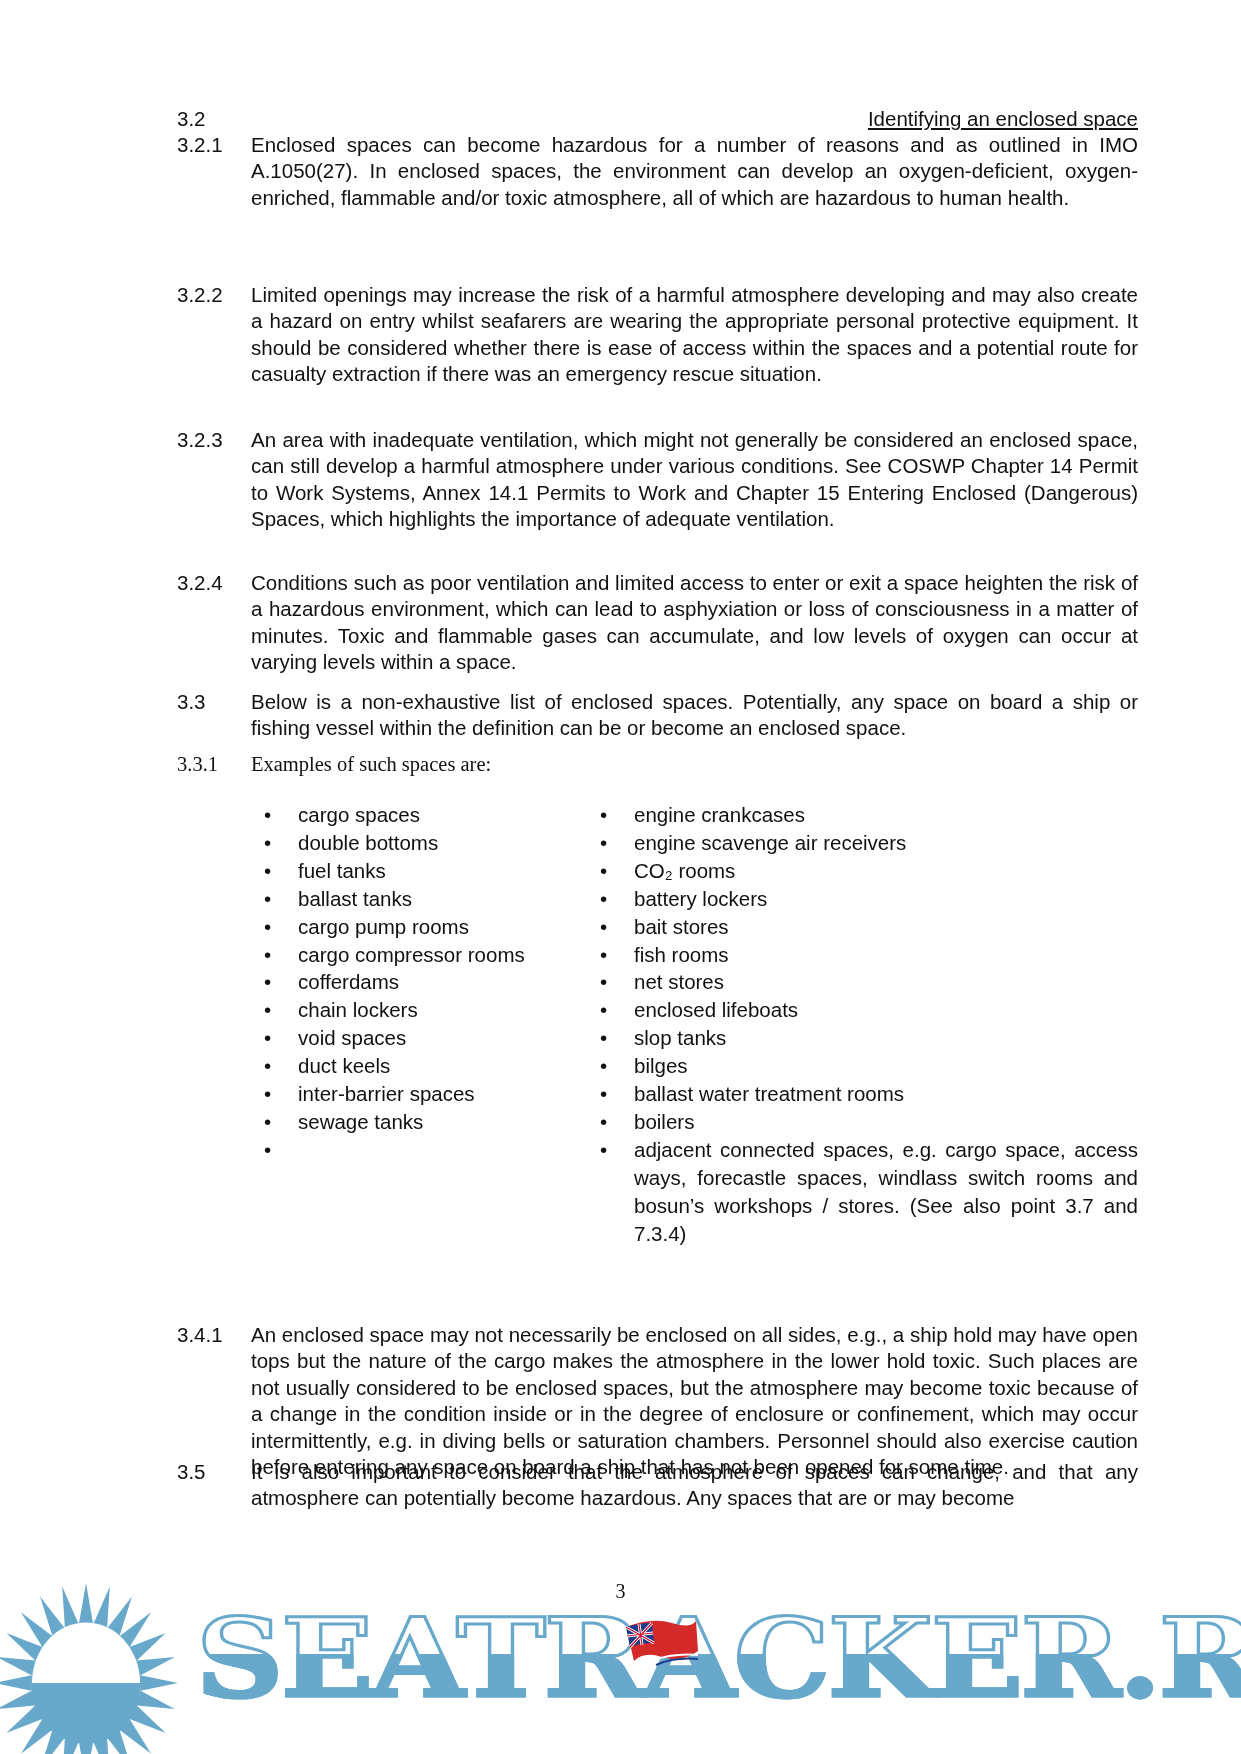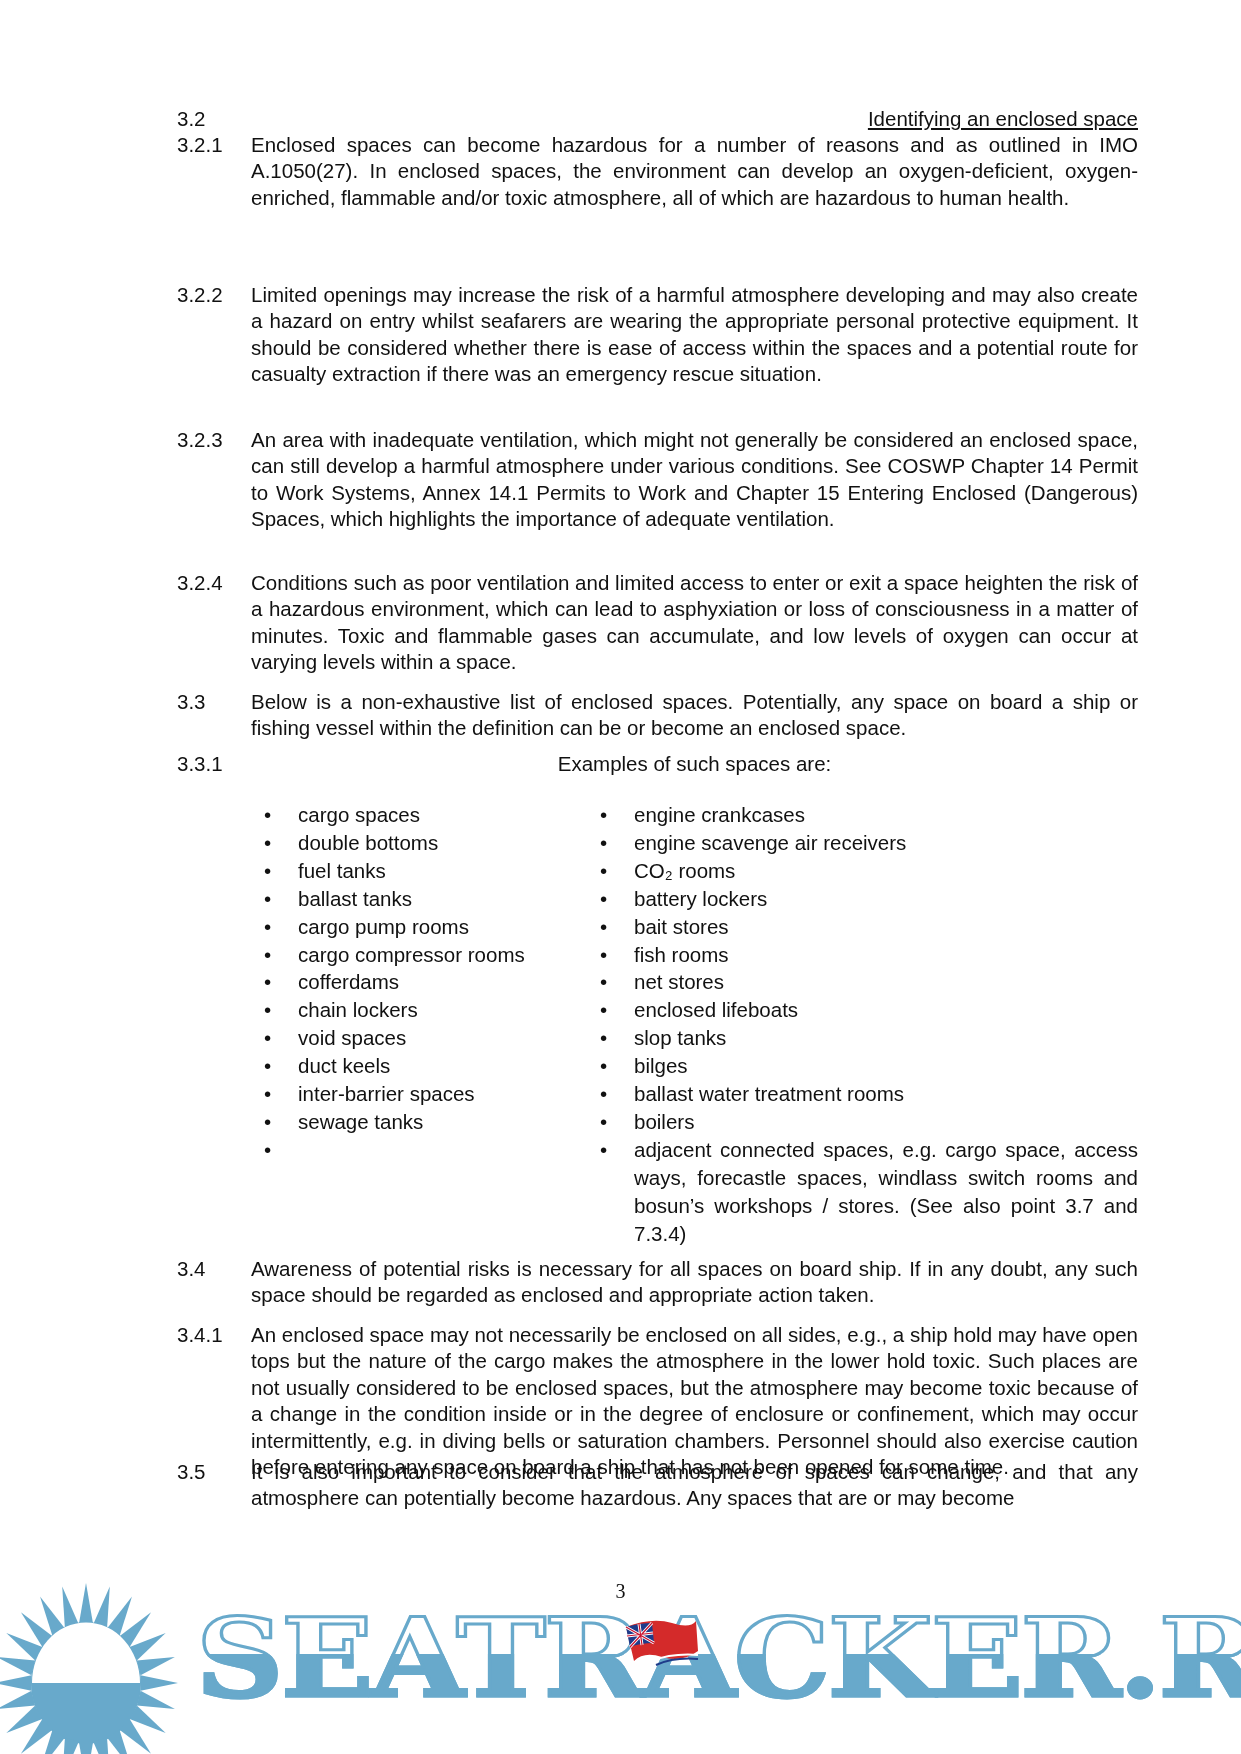--- a/index.html
+++ b/index.html
@@ -5,21 +5,21 @@
   html, body { margin: 0; padding: 0; background: #ffffff; }
   body { width: 1241px; height: 1754px; position: relative; overflow: hidden; }
   .page {
     position: absolute; left: 0; top: 0; width: 987px; height: 1754px;
     font-family: "Liberation Sans", sans-serif; color: #111; font-size: 20.5px;
   }
   .para { position: absolute; left: 177px; width: 961px; line-height: 26.4px; }
   .para .num { position: absolute; left: 0; top: 0; }
   .para .body { margin-left: 74px; text-align: justify; }
   .para .body.heading { text-decoration: underline; text-align: right; }
-  .para .body.noj { text-align: center; }
+  .para .body.noj { text-align: left; }
 
   .bullets { position: absolute; top: 801px; line-height: 27.9px; }
   .bullets.left { left: 264px; width: 300px; }
   .bullets.right { left: 600px; width: 538px; }
   .bullets ul { list-style: none; margin: 0; padding: 0; }
   .bullets li { position: relative; padding-left: 34px; text-align: justify; }
   .bullets li .dot { position: absolute; left: 0; top: 0; }
 
   .page-number {
     position: absolute; left: 0; width: 1241px; top: 1580px; text-align: center;
@@ -64,21 +64,21 @@
   <div class="para" style="top:570px;">
     <span class="num">3.2.4</span>
     <div class="body">Conditions such as poor ventilation and limited access to enter or exit a space heighten the risk of a hazardous environment, which can lead to asphyxiation or loss of consciousness in a matter of minutes. Toxic and flammable gases can accumulate, and low levels of oxygen can occur at varying levels within a space.</div>
   </div>
 
   <div class="para" style="top:689px;">
     <span class="num">3.3</span>
     <div class="body">Below is a non-exhaustive list of enclosed spaces. Potentially, any space on board a ship or fishing vessel within the definition can be or become an enclosed space.</div>
   </div>
 
-  <div class="para" style="top:751px;">
+  <div class="para" style="top:751px;font-family:Liberation Serif, serif;">
     <span class="num">3.3.1</span>
     <div class="body noj">Examples of such spaces are:</div>
   </div>
 
   <div class="bullets left">
     <ul>
       <li><span class="dot">•</span><span>cargo spaces</span></li>
       <li><span class="dot">•</span><span>double bottoms</span></li>
       <li><span class="dot">•</span><span>fuel tanks</span></li>
       <li><span class="dot">•</span><span>ballast tanks</span></li>
@@ -105,24 +105,20 @@
       <li><span class="dot">•</span><span>net stores</span></li>
       <li><span class="dot">•</span><span>enclosed lifeboats</span></li>
       <li><span class="dot">•</span><span>slop tanks</span></li>
       <li><span class="dot">•</span><span>bilges</span></li>
       <li><span class="dot">•</span><span>ballast water treatment rooms</span></li>
       <li><span class="dot">•</span><span>boilers</span></li>
       <li><span class="dot">•</span><span>adjacent connected spaces, e.g. cargo space, access ways, forecastle spaces, windlass switch rooms and bosun’s workshops / stores. (See also point 3.7 and 7.3.4)</span></li>
     </ul>
   </div>
 
-  <div class="para" style="top:1256px;">
-    <span class="num">3.4</span>
-    <div class="body">Awareness of potential risks is necessary for all spaces on board ship. If in any doubt, any such space should be regarded as enclosed and appropriate action taken.</div>
-  </div>
 
   <div class="para" style="top:1322px;">
     <span class="num">3.4.1</span>
     <div class="body">An enclosed space may not necessarily be enclosed on all sides, e.g., a ship hold may have open tops but the nature of the cargo makes the atmosphere in the lower hold toxic. Such places are not usually considered to be enclosed spaces, but the atmosphere may become toxic because of a change in the condition inside or in the degree of enclosure or confinement, which may occur intermittently, e.g. in diving bells or saturation chambers. Personnel should also exercise caution before entering any space on board a ship that has not been opened for some time.</div>
   </div>
 
   <div class="para" style="top:1459px;">
     <span class="num">3.5</span>
     <div class="body">It is also important to consider that the atmosphere of spaces can change, and that any atmosphere can potentially become hazardous. Any spaces that are or may become</div>
   </div>

